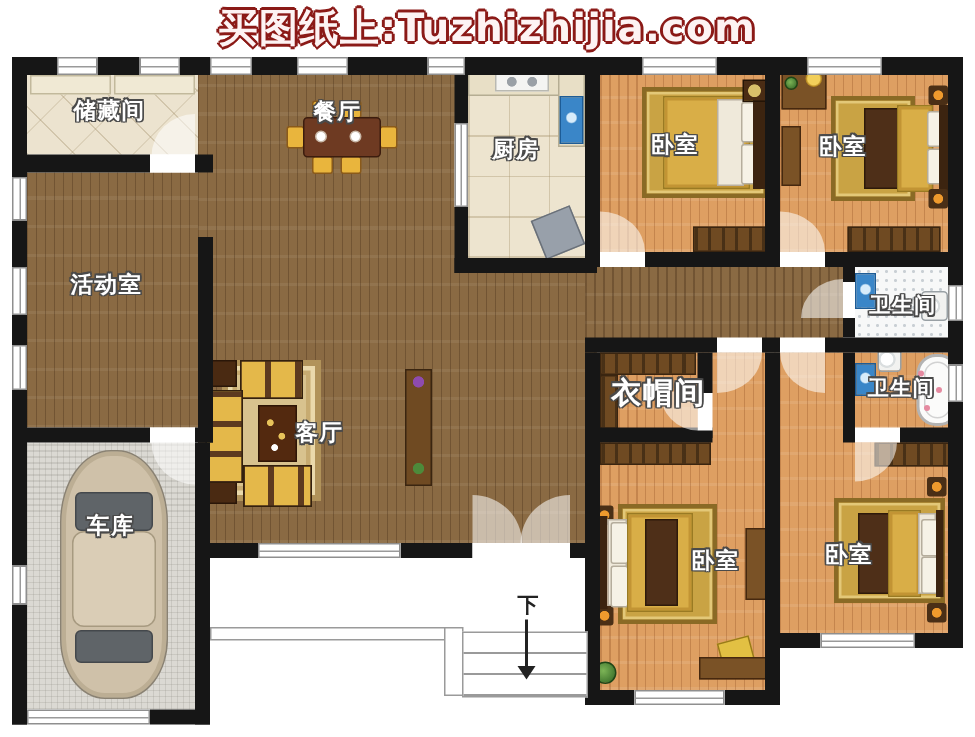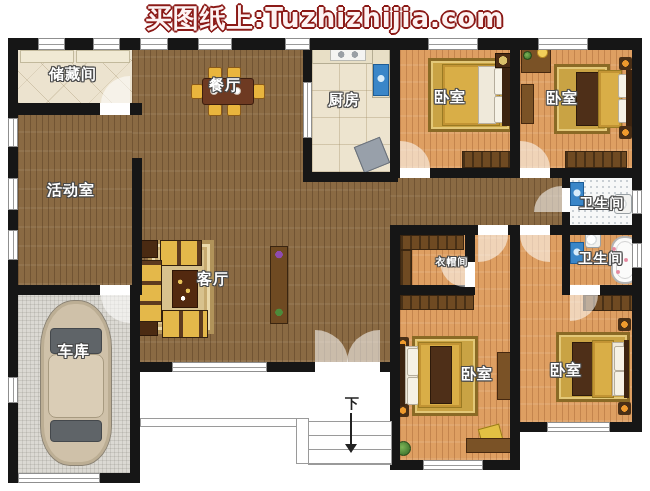--- a/index.html
+++ b/index.html
@@ -299,25 +299,25 @@
 
   <i class="stepband" style="left:140px;top:418px;width:158px;height:9px"></i>
   <i class="stepband" style="left:296px;top:418px;width:13px;height:46px"></i>
   <i class="steps" style="left:308px;top:421px;width:84px;height:44px"></i>
   <span class="dlbl" style="left:352px;top:404px">下</span>
   <i class="arrow-line" style="left:350px;top:413px;height:32px"></i>
   <i class="arrow-head" style="left:345px;top:444px"></i>
 
   <span class="lbl" style="left:73px;top:74px">储藏间</span>
   <span class="lbl" style="left:71px;top:190px">活动室</span>
-  <span class="lbl" style="left:225px;top:85px">餐厅</span>
+  <span class="lbl" style="left:225px;top:75px">餐厅</span>
   <span class="lbl" style="left:344px;top:100px">厨房</span>
   <span class="lbl" style="left:450px;top:97px">卧室</span>
   <span class="lbl" style="left:562px;top:98px">卧室</span>
   <span class="lbl" style="left:602px;top:204px;font-size:14px">卫生间</span>
   <span class="lbl" style="left:601px;top:259px;font-size:14px">卫生间</span>
-  <span class="lbl" style="left:452px;top:262px;font-size:10px">衣帽间</span>
-  <span class="lbl" style="left:213px;top:279px">客厅</span>
+  <span class="lbl" style="left:439px;top:262px;font-size:20px">衣帽间</span>
+  <span class="lbl" style="left:213px;top:289px">客厅</span>
   <span class="lbl" style="left:74px;top:351px">车库</span>
   <span class="lbl" style="left:477px;top:374px">卧室</span>
   <span class="lbl" style="left:566px;top:370px">卧室</span>
 
 </div>
 
 </body></html>

